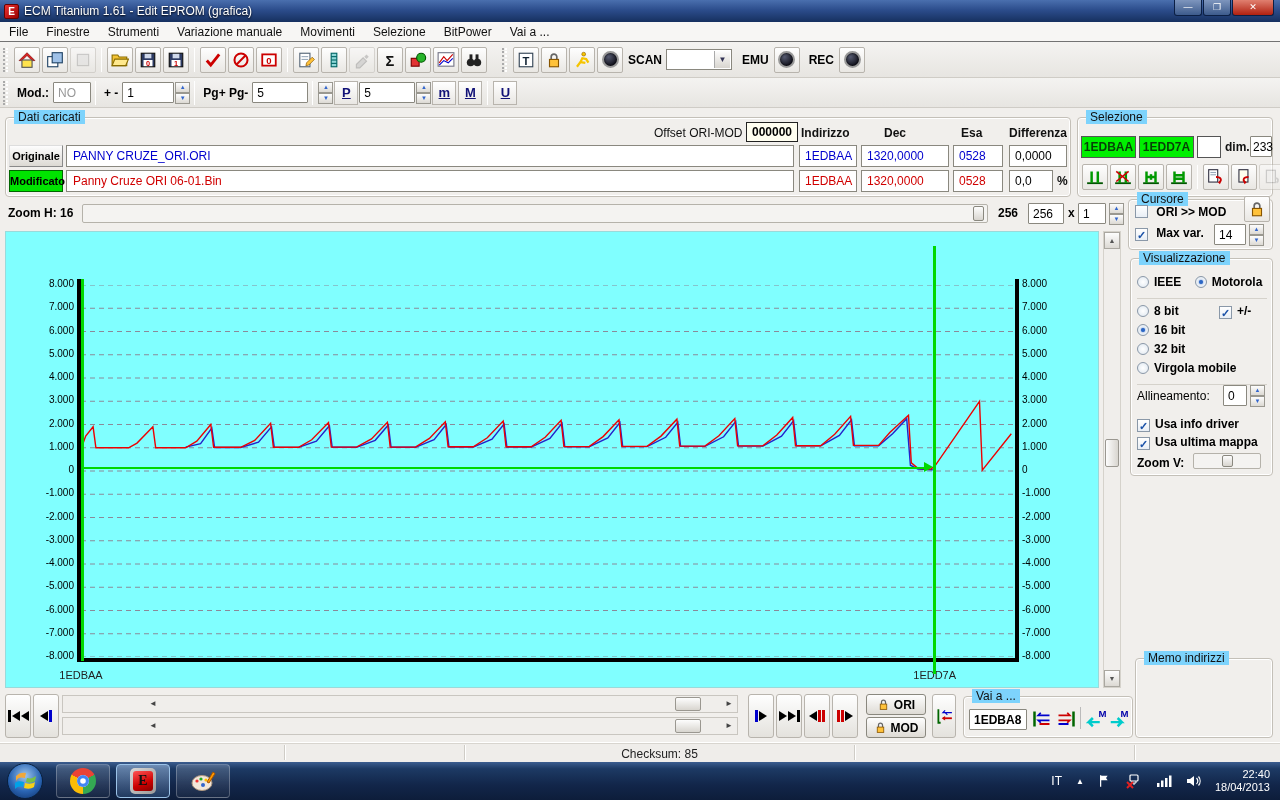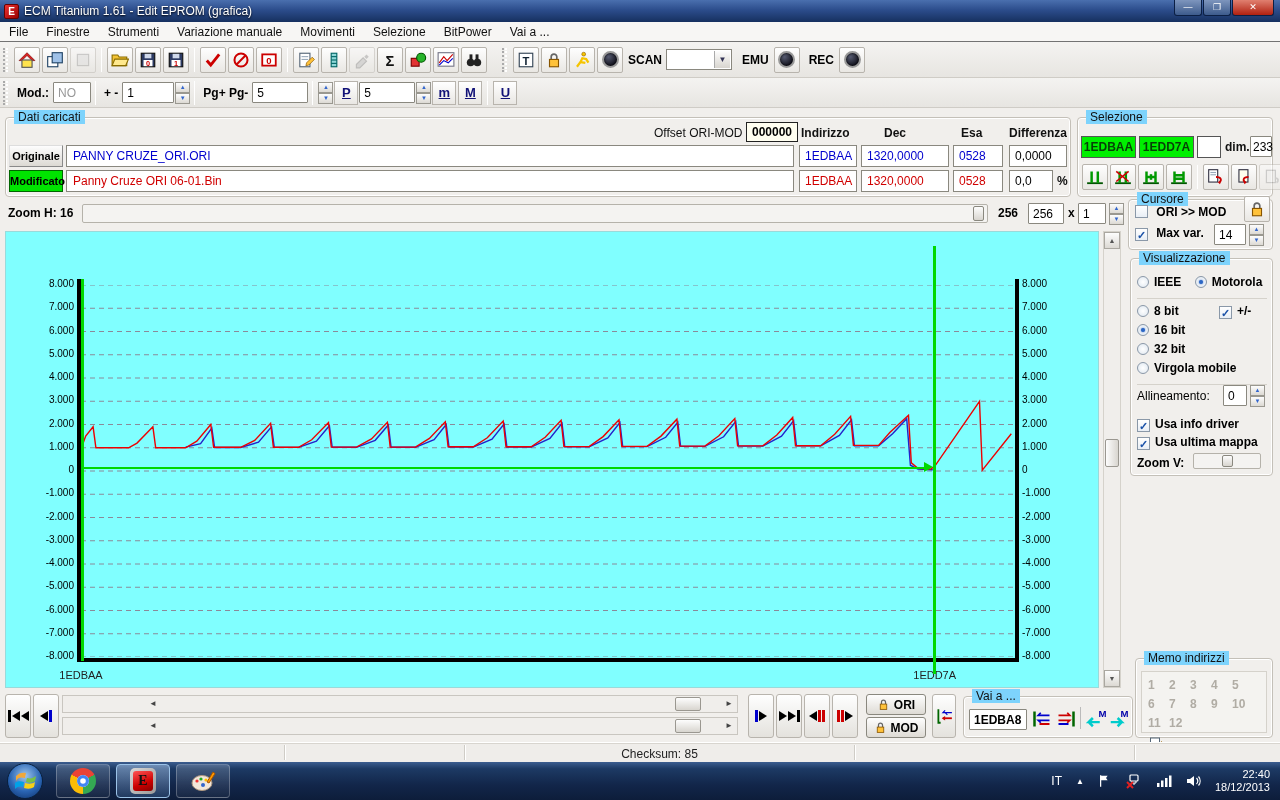--- a/index.html
+++ b/index.html
@@ -594,28 +594,20 @@
     <div class="abs" style="left:6px; top:158px;"><span class="cb">✓</span><span class="optlabel">Usa info driver</span></div>
     <div class="abs" style="left:6px; top:176px;"><span class="cb">✓</span><span class="optlabel">Usa ultima mappa</span></div>
     <div class="abs" style="left:6px; top:197px; font-weight:bold;">Zoom V:</div>
     <div class="slider" style="left:62px; top:194px; width:68px; height:16px;">
         <div class="thumb" style="left:28px; height:12px;"></div>
       </div>
   </div>
 
   <div class="grp" style="left:1135px; top:658px; width:138px; height:80px;">
     <div class="gtitle" style="font-size:12px;">Memo indirizzi</div>
-    <div class="abs" style="left:5px; top:12px; width:126px; height:62px; border:1px solid #d5d2cb; background:#f4f3f0; color:#b0aca4; font-weight:bold; padding:4px 6px; line-height:19px;">
-      <span style="display:inline-block;width:21px;">1</span><span style="display:inline-block;width:21px;">2</span><span style="display:inline-block;width:21px;">3</span><span style="display:inline-block;width:21px;">4</span><span style="display:inline-block;width:21px;">5</span><br>
-      <span style="display:inline-block;width:21px;">6</span><span style="display:inline-block;width:21px;">7</span><span style="display:inline-block;width:21px;">8</span><span style="display:inline-block;width:21px;">9</span><span style="display:inline-block;width:21px;">10</span><br>
-      <span style="display:inline-block;width:21px;">11</span><span style="display:inline-block;width:21px;">12</span><span style="vertical-align:-3px;"><svg width="16" height="16" viewBox="0 0 16 16">
-            <rect x="2.5" y="2" width="9" height="12" fill="#fff" stroke="#567"></rect>
-            <path d="M8.5 10.5l5-5 2 2-5 5-2.6.6z" fill="#ffc23a" stroke="#850" stroke-width=".6"></path>
-          </svg></span>
-    </div>
   </div>
 
   <div class="navbtn" style="left:5px; top:694px;">
       <i class="vbar"></i>
       <i class="tri-l"></i>
       <i class="tri-l"></i>
     </div>
   <div class="navbtn" style="left:33px; top:694px;">
       <i class="tri-l"></i>
       <i class="vbar b"></i>
@@ -776,18 +768,18 @@
           </svg>
         </span>
       <span class="titem">
           <svg width="16" height="14" viewBox="0 0 16 14">
             <path d="M1 5v4h3l4 3V2L4 5z" fill="#fff"></path>
             <path d="M10.5 4a4.5 4.5 0 0 1 0 6M12.5 2.5a7 7 0 0 1 0 9" stroke="#fff" fill="none" stroke-width="1.2"></path>
           </svg>
         </span>
       <div class="clock">
         <div>22:40</div>
-        <div>18/12/2013</div>
+        <div>18/04/2013</div>
       </div>
     </div>
   </div>
 
 </div>
 
 </body></html>

